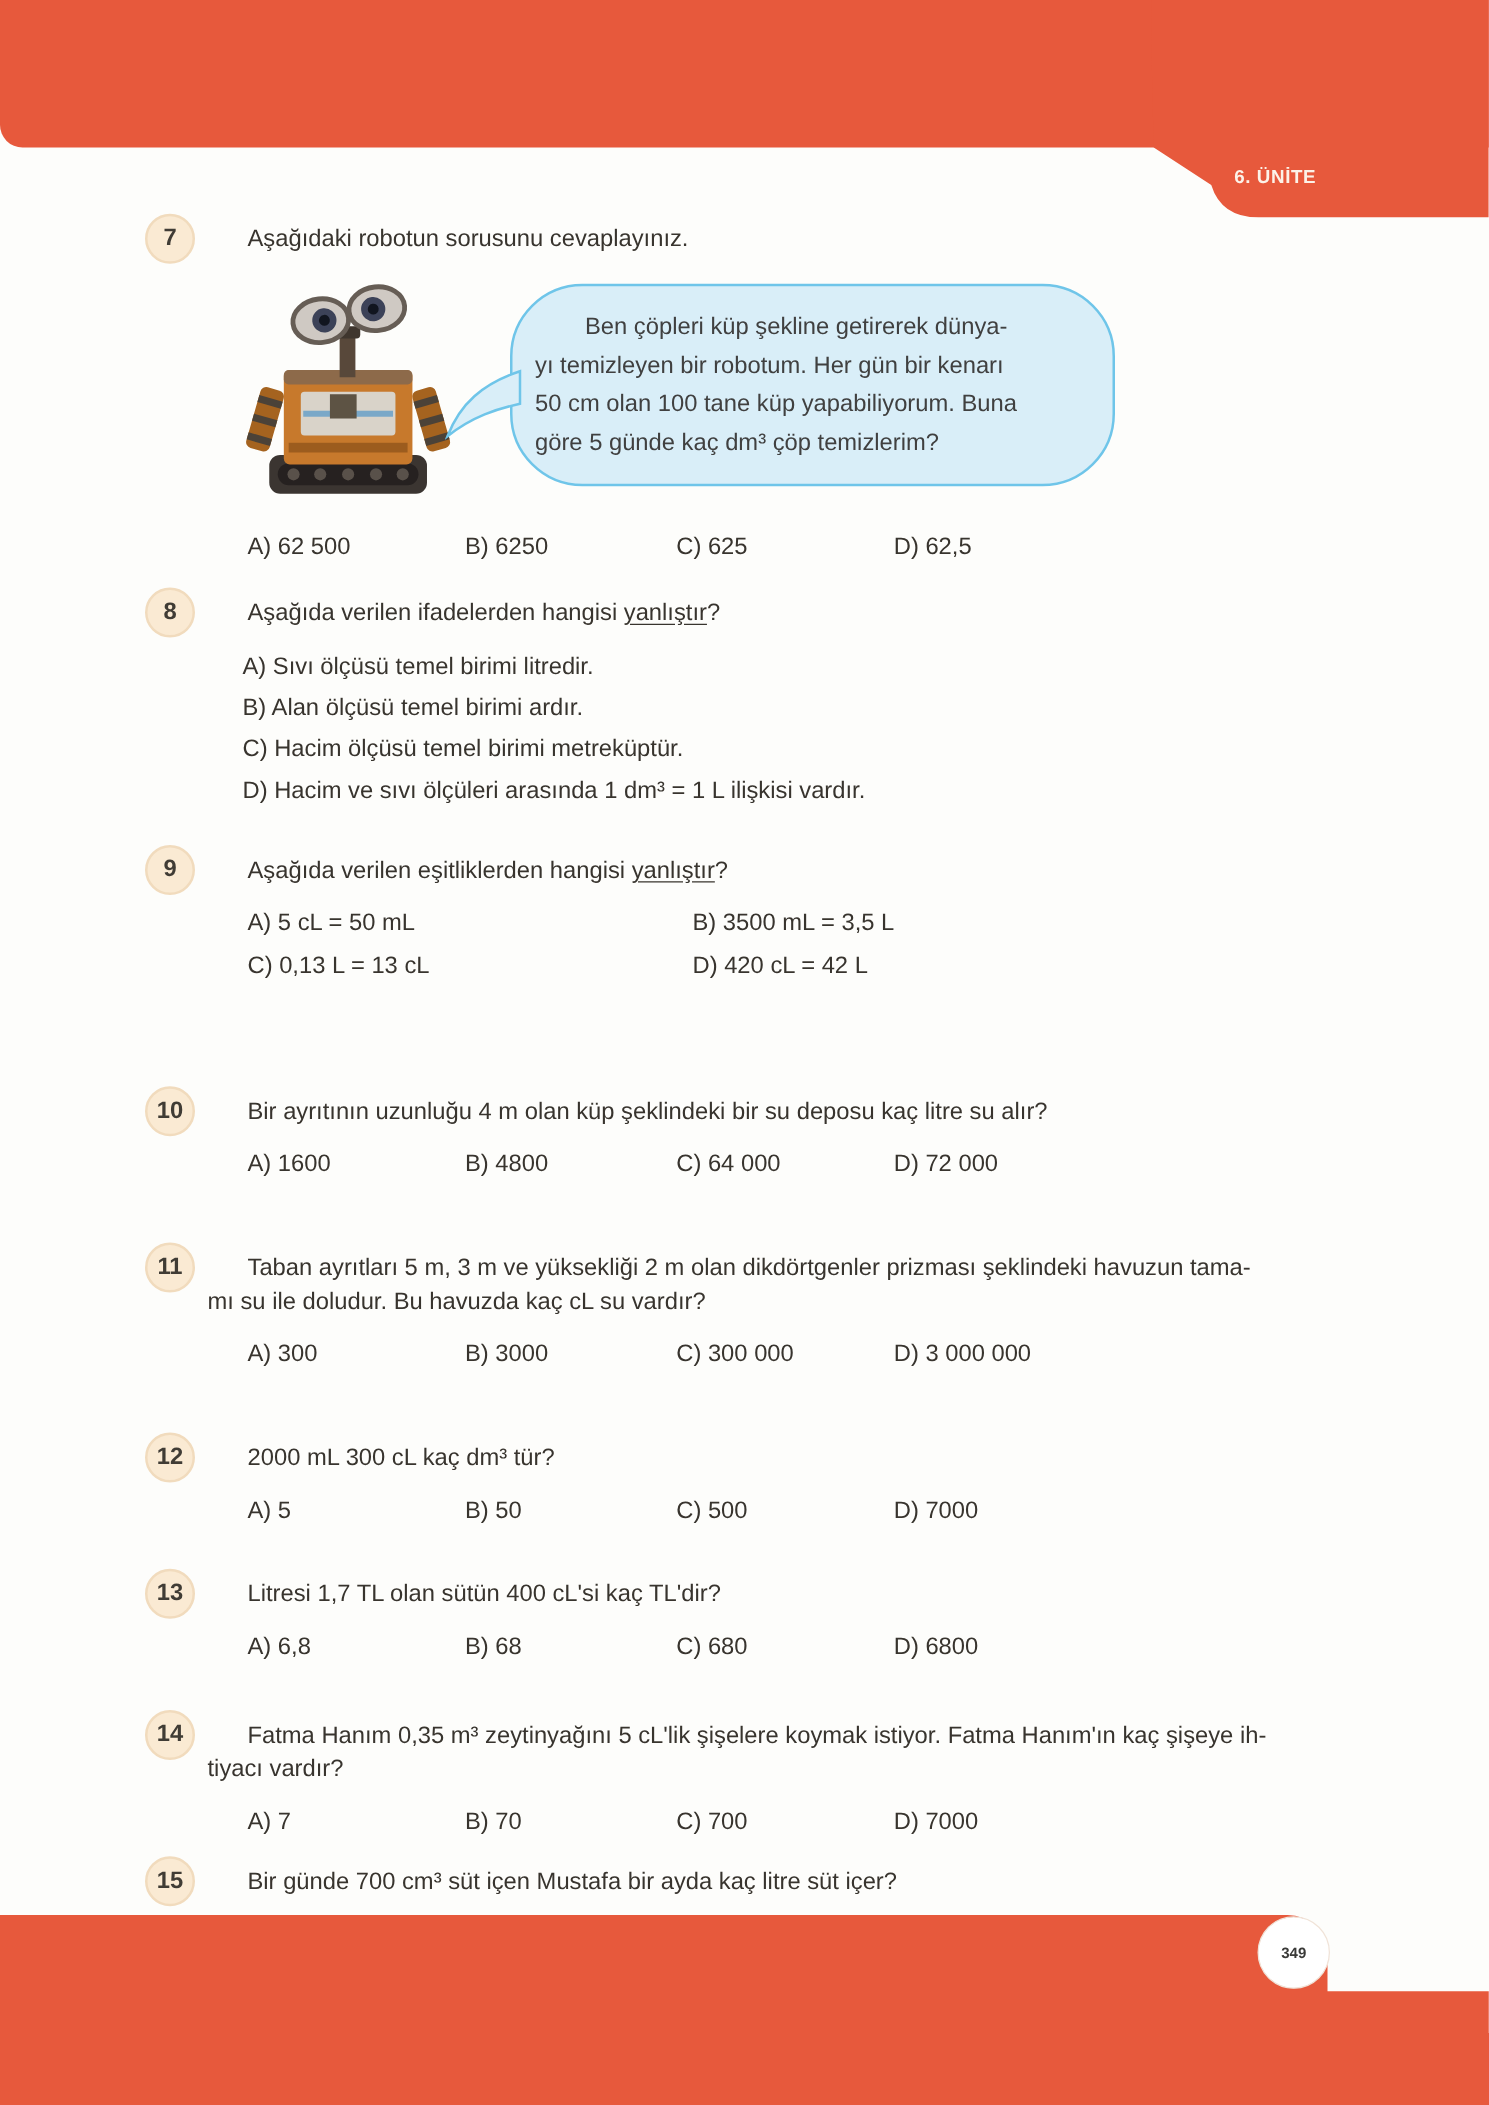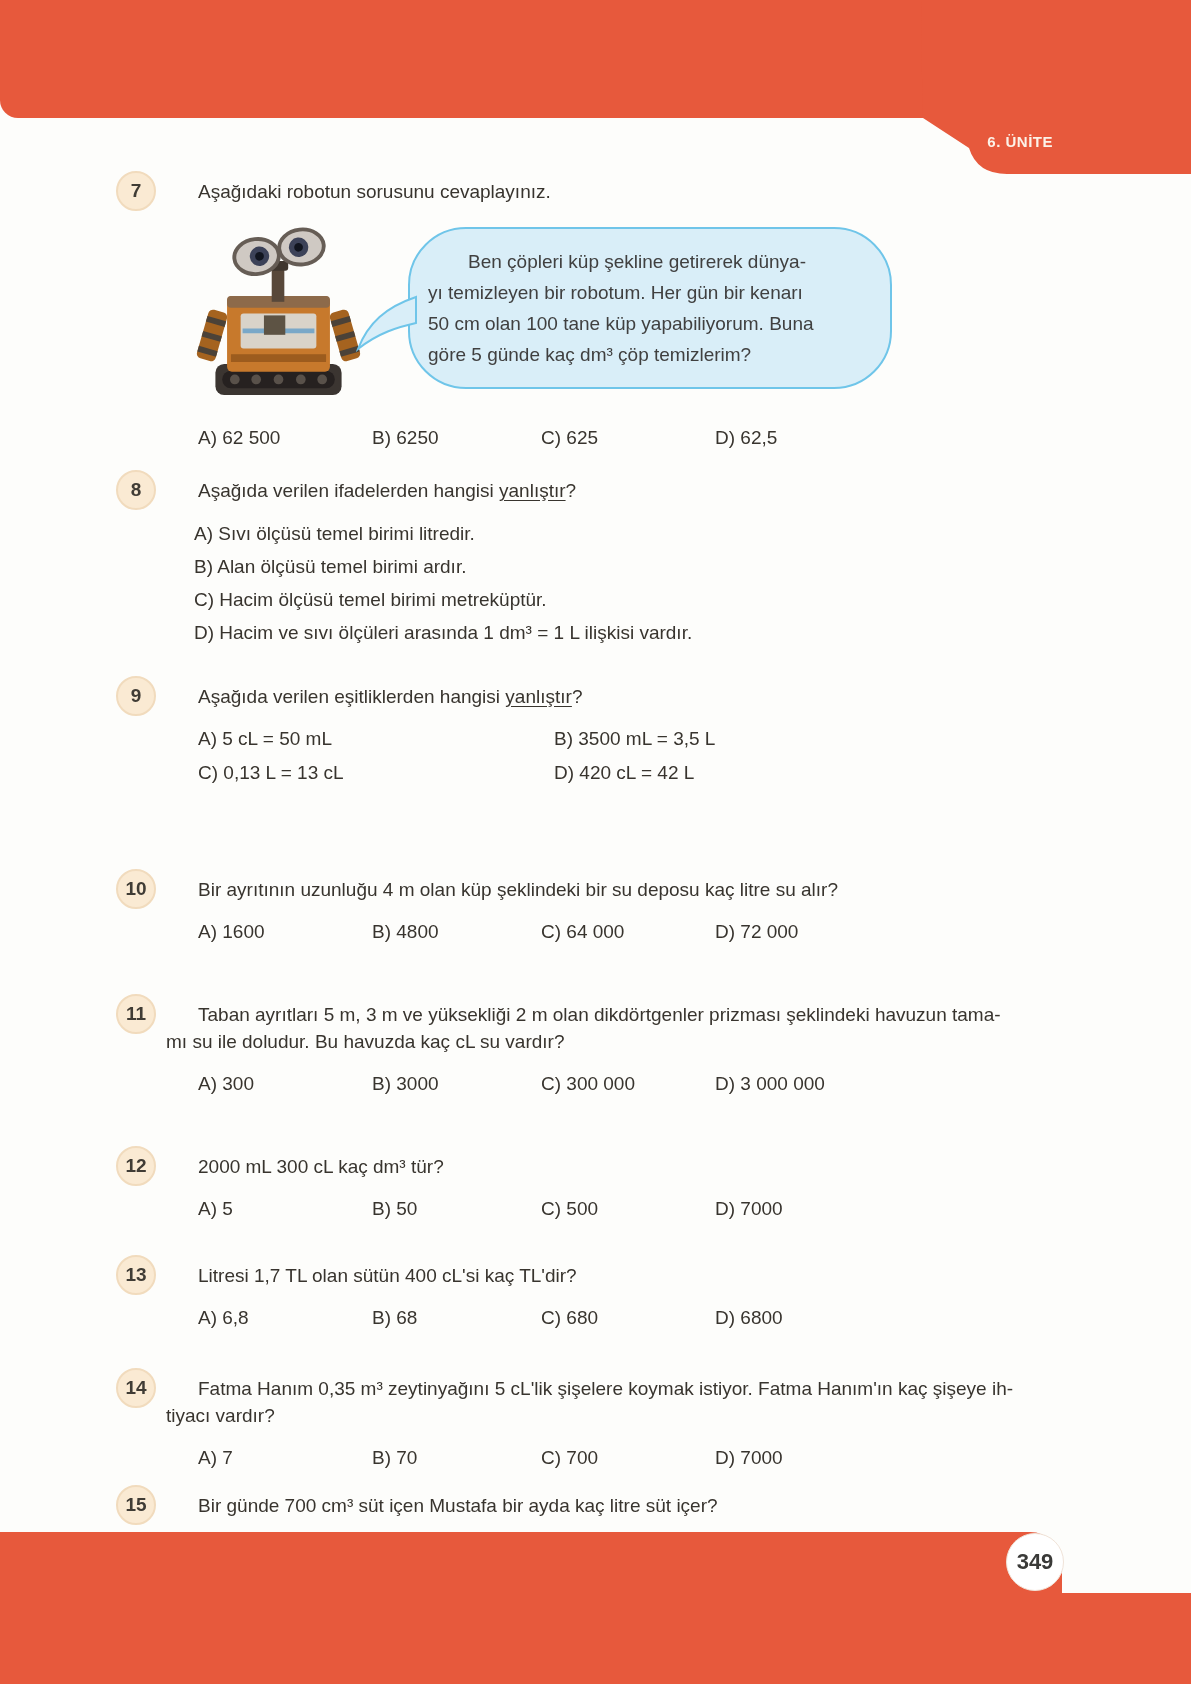--- a/index.html
+++ b/index.html
@@ -29,21 +29,21 @@
     background:var(--accent);border-top-right-radius:32px;
   }
   .footer-right{
     position:absolute;left:0;top:1593px;width:100%;height:91px;
     background:var(--accent);
   }
   .page-badge{
     position:absolute;left:1006px;top:1533px;width:58px;height:58px;
     border-radius:50%;background:#ffffff;border:1px solid #f0e3d8;
     display:flex;align-items:center;justify-content:center;
-    font-size:22px;font-weight:bold;color:#3a3a38;z-index:5;
+    font-size:12px;font-weight:bold;color:#3a3a38;z-index:5;
   }
   
   .content{
     position:absolute;top:176px;left:0;width:100%;
     padding:0 98px 0 100px;
   }
   .question{display:flex;align-items:flex-start;}
   .q-badge{
     flex:0 0 auto;width:40px;height:40px;border-radius:50%;
     background:#faead3;border:2px solid #f1dbbd;

